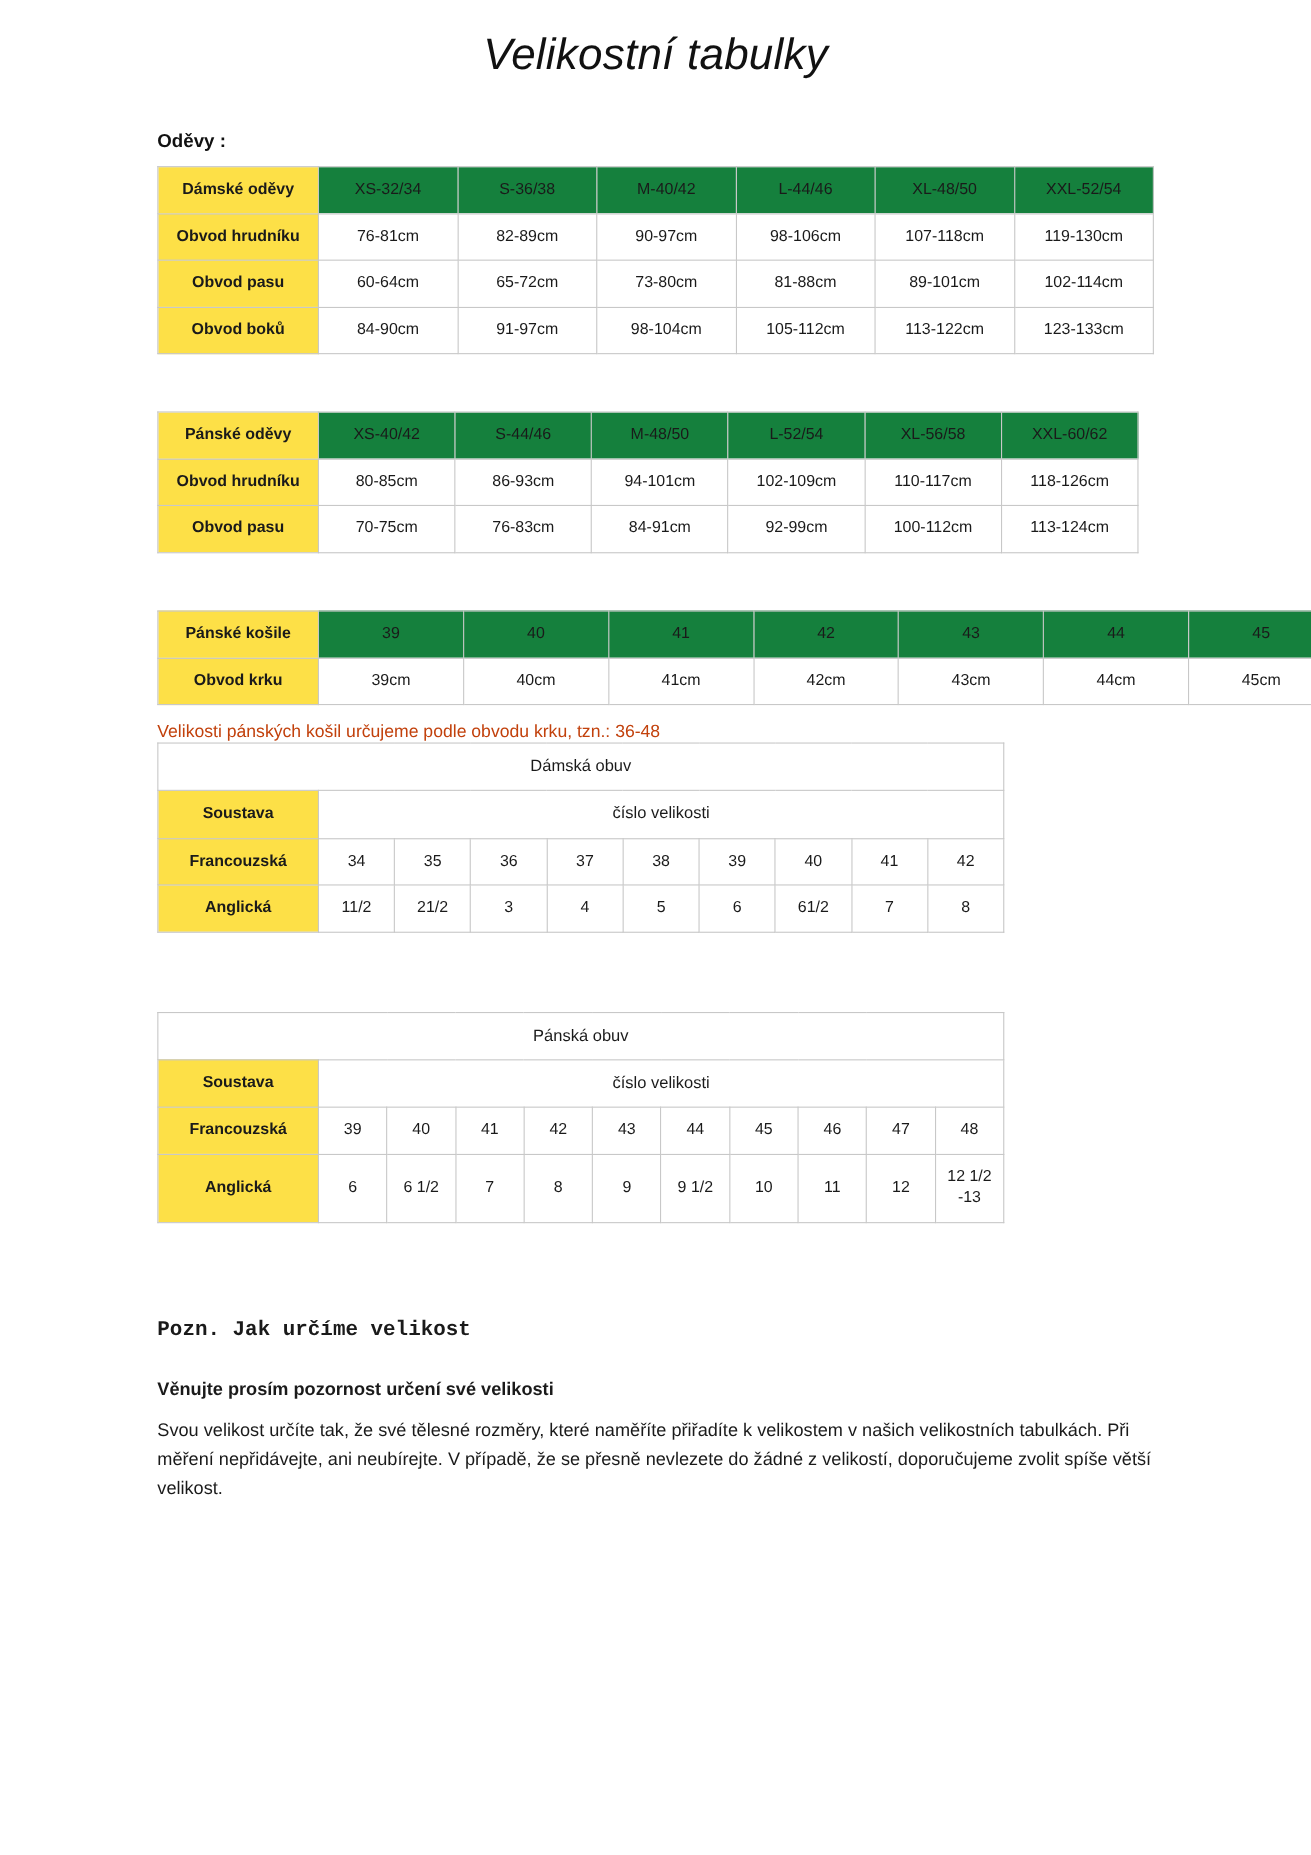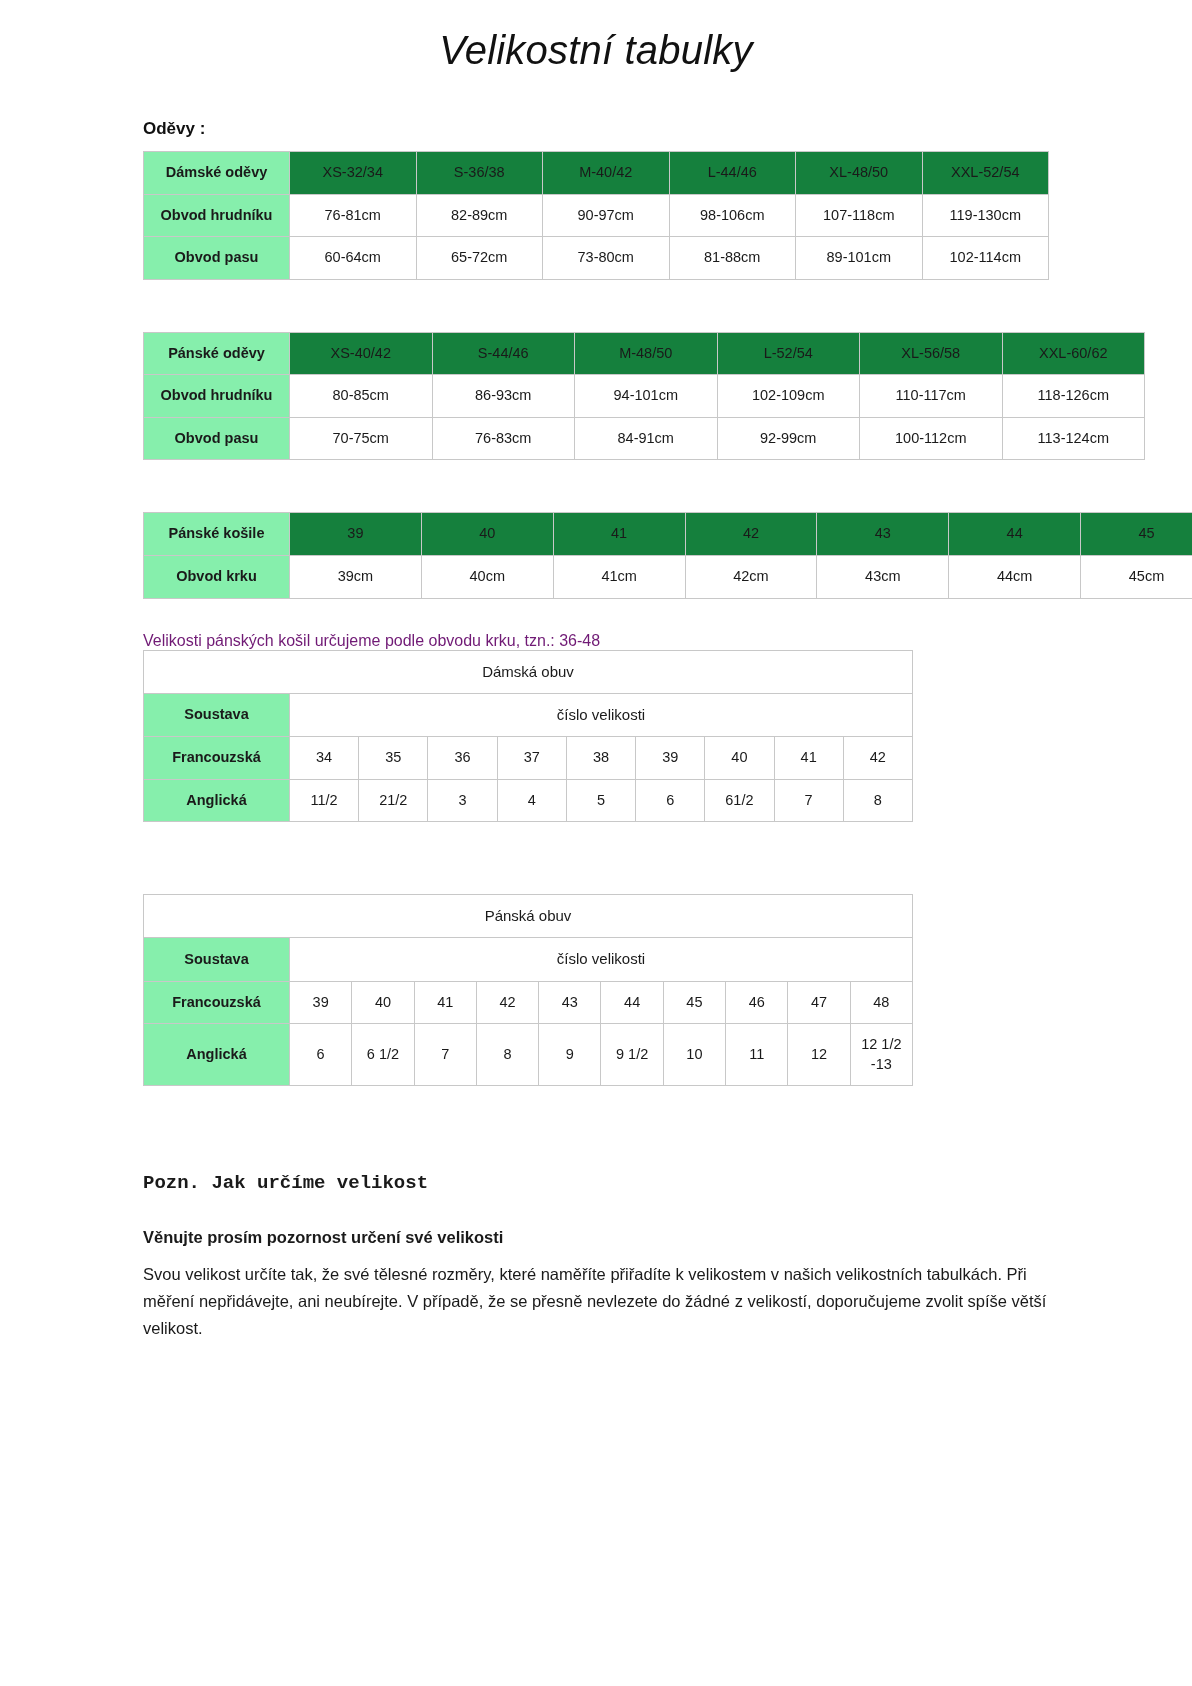--- a/index.html
+++ b/index.html
@@ -52,45 +52,45 @@
     font-size: 14.5px;
     font-weight: normal;
     text-align: center;
     vertical-align: middle;
     padding: 11px 4px;
     line-height: 1.35;
     color: #1a1a1a;
     background: #ffffff;
   }
   table.sz th.rowhead, table.sz td.rowhead {
-    background: #86efac;
+    background: #fde047;
     font-weight: bold;
     font-size: 14.5px;
   }
   table.sz th.colhead {
     background: #15803d;
     font-weight: normal;
   }
   table.sz td.spanhead {
     background: #ffffff;
     font-weight: normal;
     font-size: 15px;
   }
   .tbl-women { width: 906px; }
   .tbl-women col.c0 { width: 146px; }
-  .tbl-men { width: 1002px; }
+  .tbl-men { width: 892px; }
   .tbl-men col.c0 { width: 146px; }
   .tbl-shirts { width: 1070px; }
   .tbl-shirts col.c0 { width: 146px; }
   .tbl-shoes { width: 770px; }
   .tbl-shoes col.c0 { width: 146px; }
   .note-line {
     font-size: 16px;
-    margin: 33px 0 0 0;
-    color: #701a75;
+    margin: 16px 0 0 0;
+    color: #c2410c;
   }
   .gap-md { height: 52px; }
   .gap-lg { height: 72px; }
   .footer-block { margin-top: 86px; }
   .footer-head {
     font-size: 19px;
     font-weight: bold;
     margin: 0 0 34px 0;
     font-family: Liberation Mono, monospace;
   }
@@ -149,20 +149,29 @@
           <td>119-130cm</td>
         </tr>
         <tr>
           <td class="rowhead">Obvod pasu</td>
           <td>60-64cm</td>
           <td>65-72cm</td>
           <td>73-80cm</td>
           <td>81-88cm</td>
           <td>89-101cm</td>
           <td>102-114cm</td>
+        </tr>
+        <tr>
+          <td class="rowhead">Obvod boků</td>
+          <td>84-90cm</td>
+          <td>91-97cm</td>
+          <td>98-104cm</td>
+          <td>105-112cm</td>
+          <td>113-122cm</td>
+          <td>123-133cm</td>
         </tr>
       </tbody>
     </table>
 
     <div class="gap-md"></div>
 
     <table class="sz tbl-men">
       <colgroup>
         <col class="c0">
           <col>

